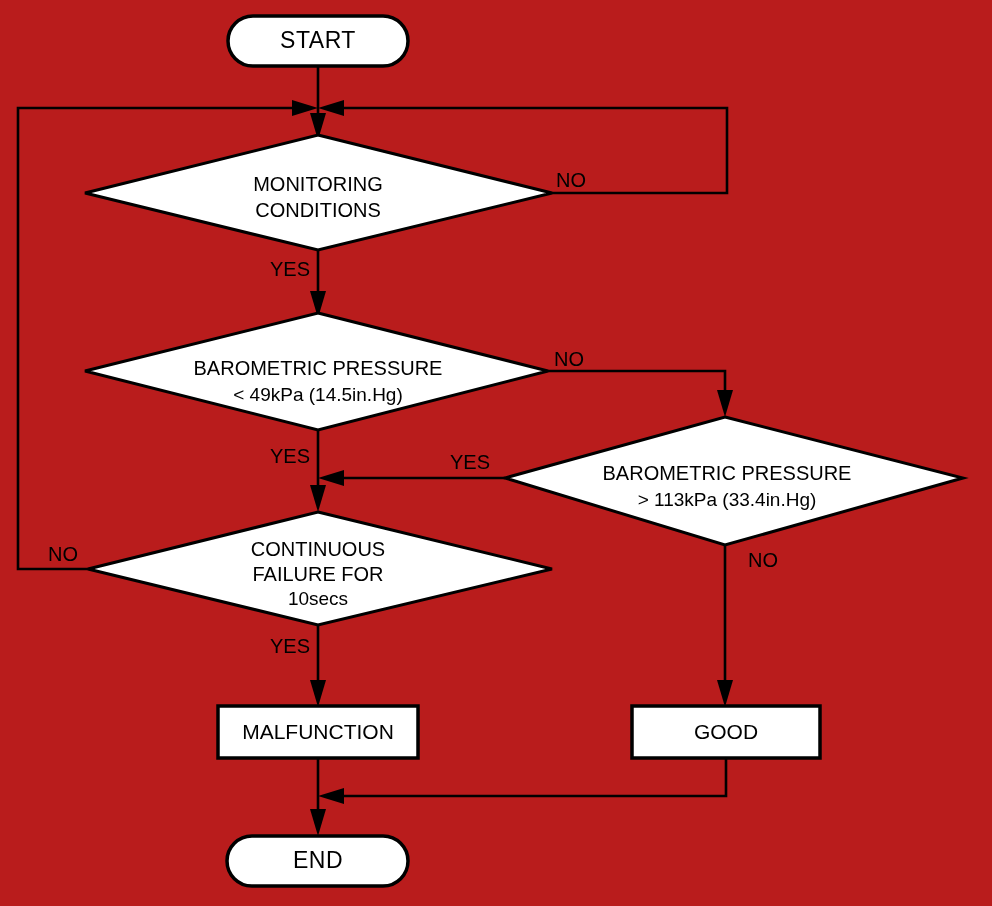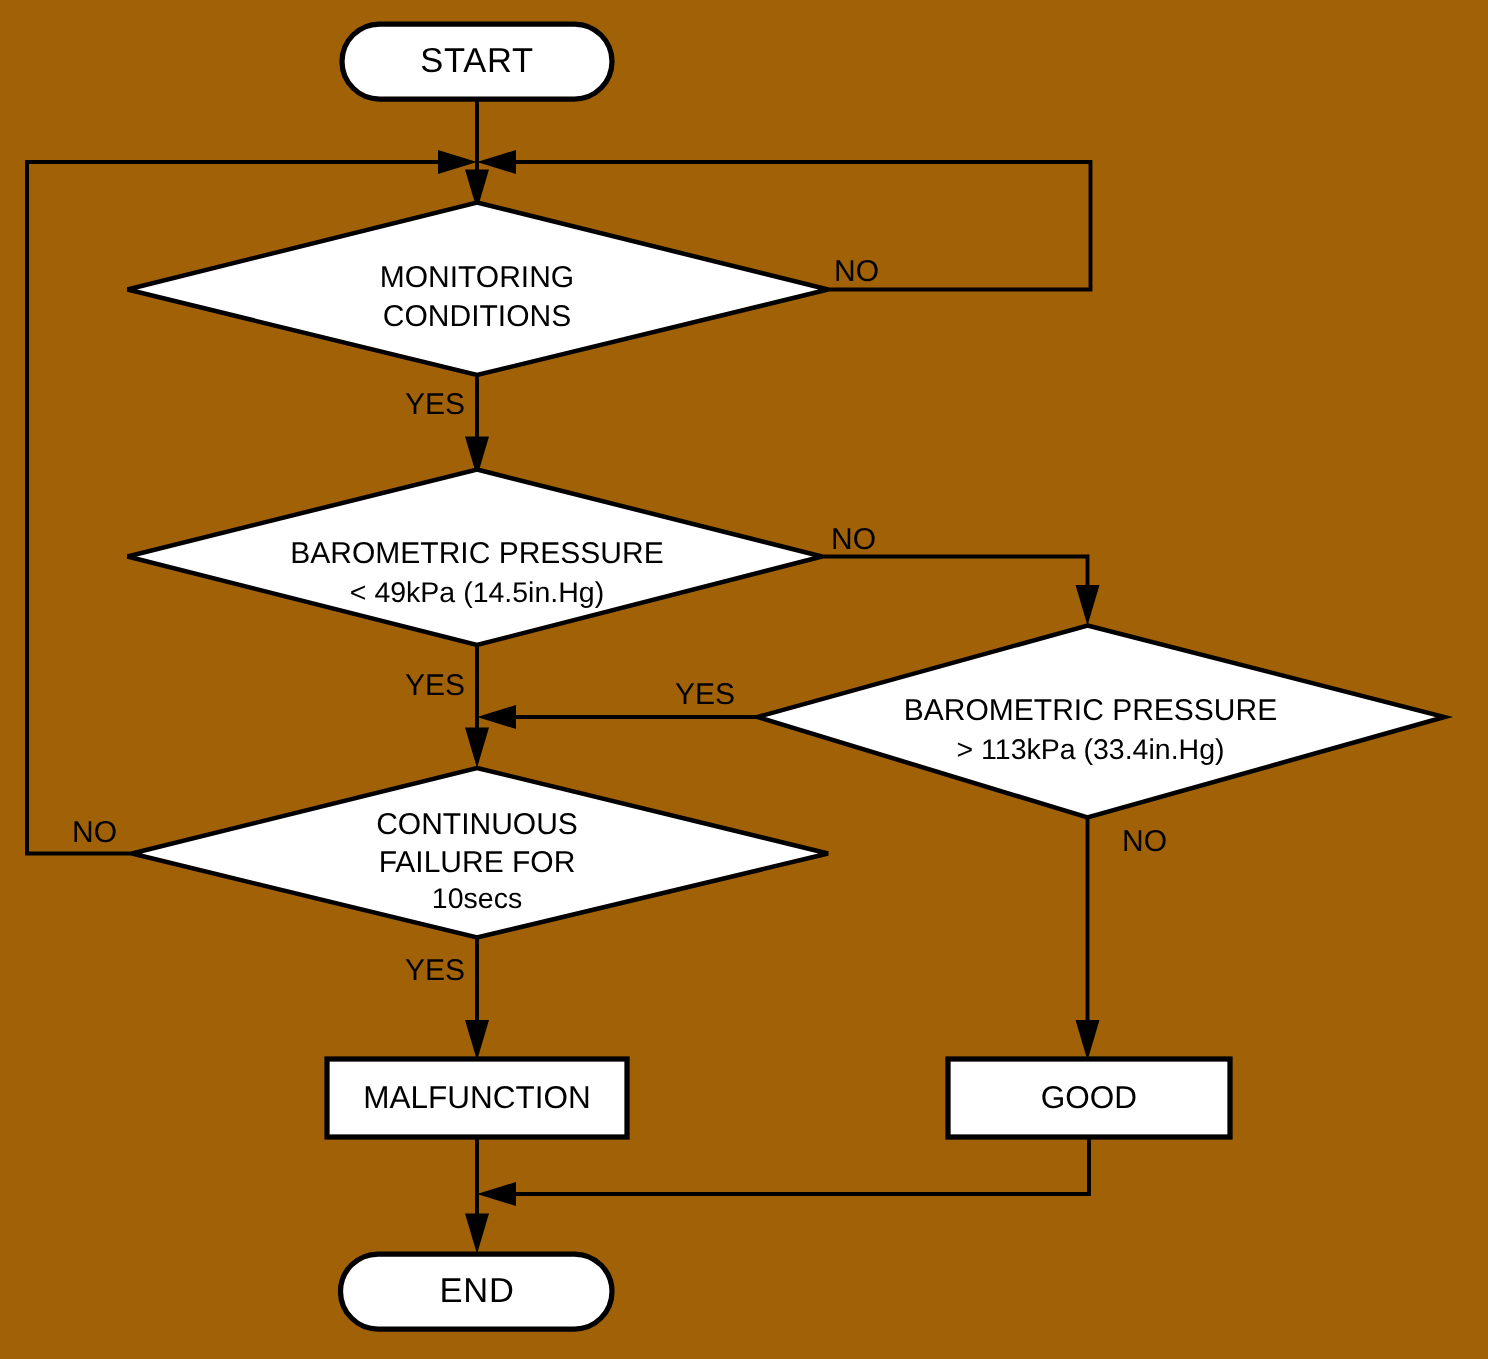--- a/index.html
+++ b/index.html
@@ -11,21 +11,21 @@
   body {
     width: 992px;
     height: 906px;
     font-family: "Liberation Sans", sans-serif;
     overflow: hidden;
   }
   #flowchart-root {
     position: relative;
     width: 992px;
     height: 906px;
-    background: #a16207;
+    background: #b91c1c;
   }
   svg.chart {
     display: block;
     width: 992px;
     height: 906px;
   }
   .shape {
     fill: #ffffff;
     stroke: #000000;
     stroke-width: 3;

